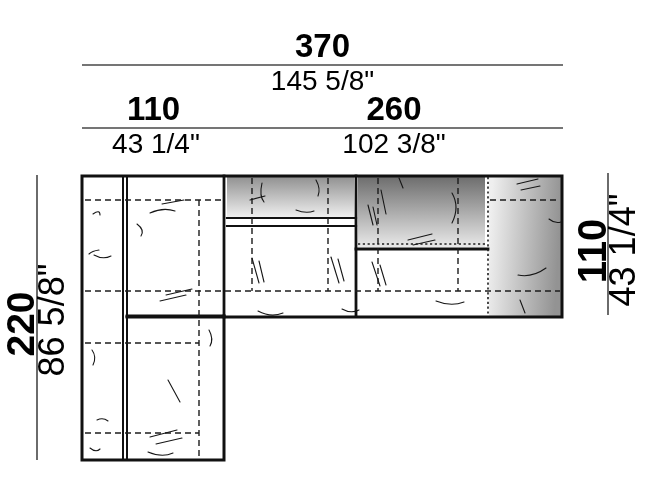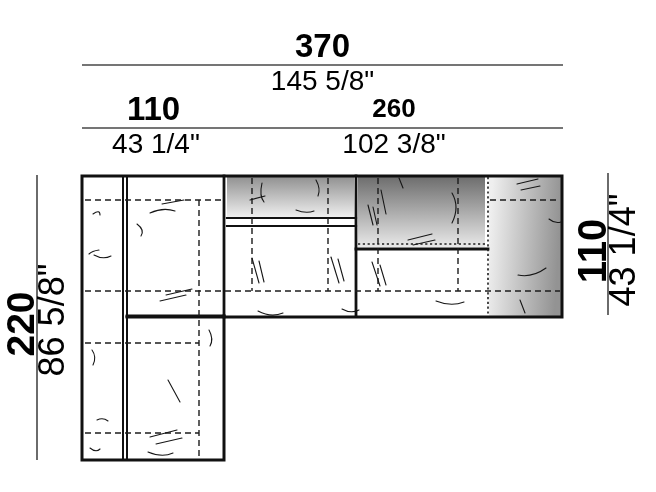--- a/index.html
+++ b/index.html
@@ -133,21 +133,21 @@
         <path d="M520,300 l5,13"></path>
     </g>
   </svg>
 
   <div class="dim cm" style="left:82px;top:29px;width:481px;font-size:33px;line-height:33px;">370</div>
   <div class="dim" style="left:82px;top:67px;width:481px;font-size:28px;line-height:28px;">145 5/8"</div>
 
   <div class="dim cm" style="left:82px;top:92px;width:143px;font-size:33px;line-height:33px;">110</div>
   <div class="dim" style="left:82px;top:130px;width:148px;font-size:28px;line-height:28px;">43 1/4"</div>
 
-  <div class="dim cm" style="left:225px;top:92px;width:338px;font-size:26px;line-height:33px;">260</div>
+  <div class="dim cm" style="left:225px;top:92px;width:338px;font-size:33px;line-height:33px;">260</div>
   <div class="dim" style="left:225px;top:130px;width:338px;font-size:28px;line-height:28px;">102 3/8"</div>
 
   <div class="dim cm rot" style="left:-59px;top:304px;width:160px;height:40px;font-size:39px;line-height:40px;">220</div>
   <div class="dim rot" style="left:-38px;top:301px;width:180px;height:38px;font-size:36px;line-height:38px;">86 5/8"</div>
 
   <div class="dim cm rot" style="left:517px;top:230px;width:150px;height:42px;font-size:40px;line-height:42px;">110</div>
   <div class="dim rot" style="left:538px;top:231px;width:170px;height:38px;font-size:36px;line-height:38px;">43 1/4"</div>
 
 </div>
 

